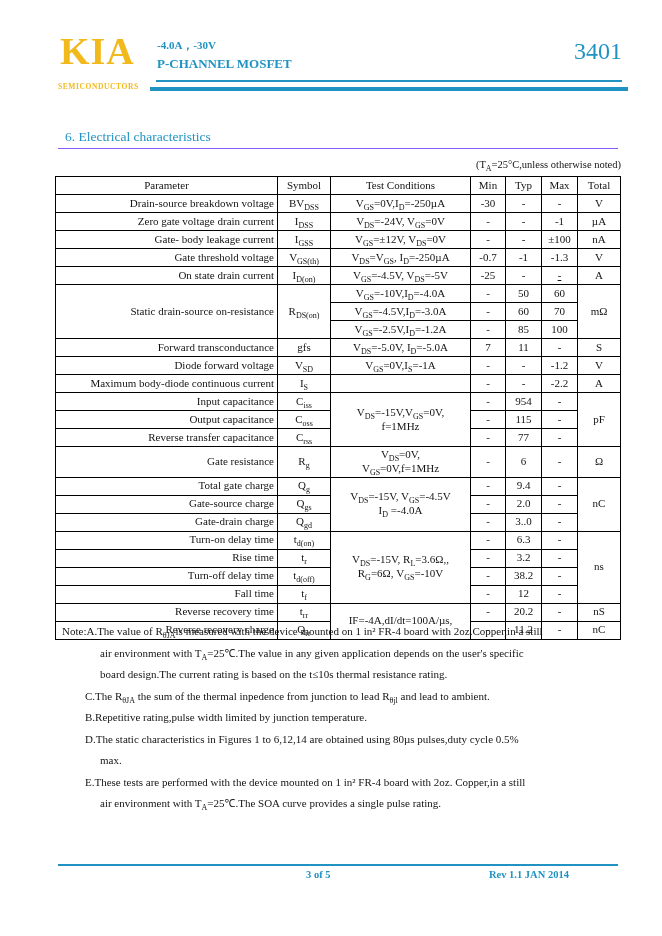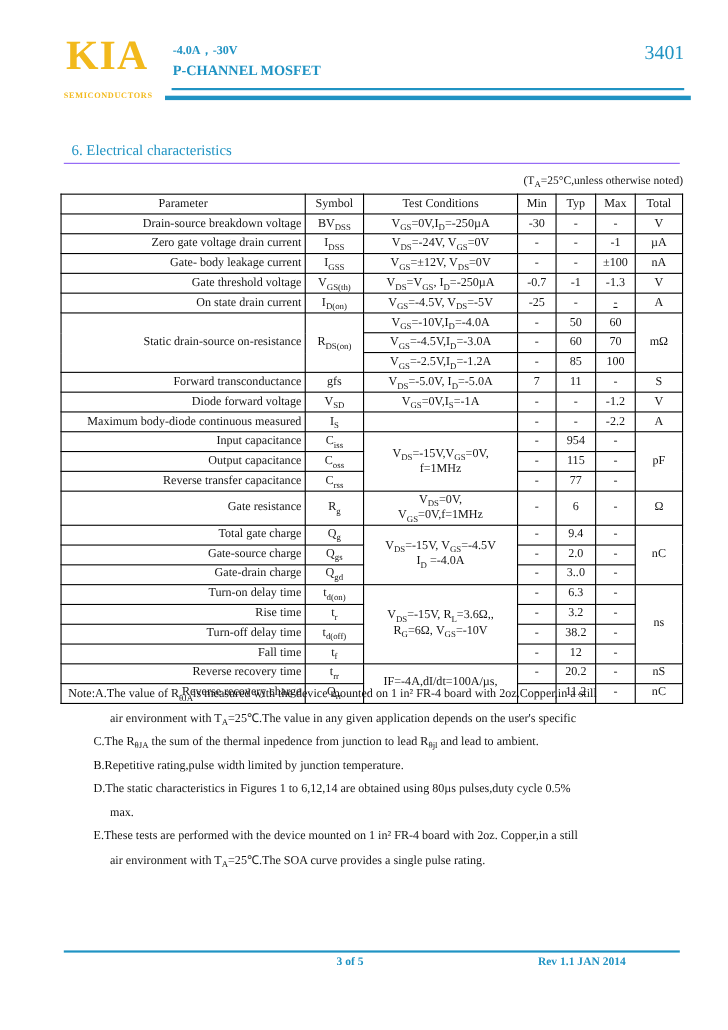--- a/index.html
+++ b/index.html
@@ -7,21 +7,21 @@
         font-family:Liberation Serif, serif;color:#141414;overflow:hidden;margin:0 auto;}
 
   
   .logo-text{position:absolute;left:60px;top:32px;font-size:38px;font-weight:700;
              color:#f2b91c;letter-spacing:1px;line-height:1;}
   .logo-sub{position:absolute;left:58px;top:82px;font-size:7.5px;font-weight:700;
             color:#f2b91c;letter-spacing:.6px;}
   .head-mid{position:absolute;left:157px;top:38px;color:#2093c3;font-weight:700;}
   .head-mid .rating{font-size:11px;}
   .head-mid .device{font-size:13px;margin-top:3px;}
-  .part-number{position:absolute;right:40px;top:38px;font-size:18px;color:#2093c3;}
+  .part-number{position:absolute;right:40px;top:38px;font-size:24px;color:#2093c3;}
   .hline-thin{position:absolute;left:156px;width:466px;top:80px;height:2px;background:#2093c3;}
   .hline-thick{position:absolute;left:150px;width:478px;top:87px;height:4px;background:#2093c3;}
 
   
   .section-title{position:absolute;left:58px;top:129px;width:553px;font-size:13.5px;
                  color:#2093c3;border-bottom:1px solid #8b5cf6;padding:0 0 3px 7px;}
   .cond-note{position:absolute;right:41px;top:159px;font-size:10.5px;color:#141414;}
 
   
   .spec-table{position:absolute;left:55px;top:176px;width:566px;border-collapse:collapse;
@@ -159,21 +159,21 @@
     <tr>
       <td class="param">Diode forward voltage</td>
       <td>V<sub>SD</sub></td>
       <td>V<sub>GS</sub>=0V,I<sub>S</sub>=-1A</td>
       <td>-</td>
       <td>-</td>
       <td>-1.2</td>
       <td>V</td>
     </tr>
     <tr>
-      <td class="param">Maximum body-diode continuous measured</td>
+      <td class="param">Maximum body-diode continuous current</td>
       <td>I<sub>S</sub></td>
       <td></td>
       <td>-</td>
       <td>-</td>
       <td>-2.2</td>
       <td>A</td>
     </tr>
     <tr>
       <td class="param">Input capacitance</td>
       <td>C<sub>iss</sub></td>
@@ -275,20 +275,21 @@
       <td>11.2</td>
       <td>-</td>
       <td>nC</td>
     </tr>
   </tbody>
     </table>
 
   <div class="notes">
     <div>Note:A.The value of R<sub>θJA</sub>is measured with the device mounted on 1 in² FR-4 board with 2oz.Copper,in a still</div>
     <div class="n1">air environment with T<sub>A</sub>=25℃.The value in any given application depends on the user's specific</div>
+    <div class="n1">board design.The current rating is based on the t≤10s thermal resistance rating.</div>
     <div class="n2">C.The R<sub>θJA</sub>  the sum of the thermal inpedence from junction to lead R<sub>θjl</sub> and lead to ambient.</div>
     <div class="n2">B.Repetitive rating,pulse width limited by junction temperature.</div>
     <div class="n2">D.The static characteristics in Figures 1 to 6,12,14 are obtained using 80µs pulses,duty cycle 0.5%</div>
     <div class="n1">max.</div>
     <div class="n2">E.These tests are performed with the device mounted on 1 in² FR-4 board with 2oz. Copper,in a still</div>
     <div class="n1">air environment with T<sub>A</sub>=25℃.The SOA curve provides a single pulse rating.</div>
   </div>
 
   <div class="fline"></div>
   <div class="page-num">3 of 5</div>

